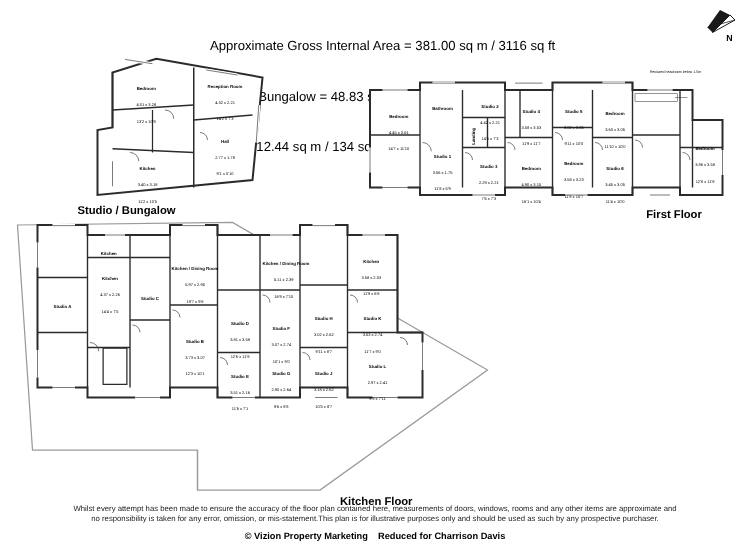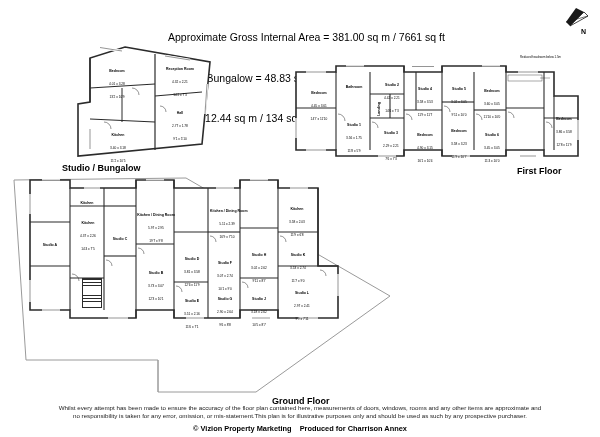--- a/index.html
+++ b/index.html
@@ -102,21 +102,21 @@
     color: #000;
     white-space: nowrap;
   }
 </style>
 </head>
 <body>
 
 <div id="sheet">
 
   <div id="summary">
-    <div>Approximate Gross Internal Area = 381.00 sq m / 7661 sq ft</div>
+    <div>Approximate Gross Internal Area = 381.00 sq m / 3116 sq ft</div>
     <div>Annex / Bungalow = 48.83 sq m / 526 sq ft</div>
     <div>Store = 12.44 sq m / 134 sq ft</div>
   </div>
 
   <div id="compass">
     <svg width="30" height="34" viewBox="0 0 30 34">
       <polygon points="14,2 22,6 8,20 4,16" fill="#1a1a1a"></polygon>
       <polygon points="22,6 26,10 8,20" fill="#ffffff" stroke="#1a1a1a" stroke-width="0.8"></polygon>
       <line x1="4" y1="16" x2="26" y2="10" stroke="#1a1a1a" stroke-width="0.6"></line>
     </svg>
@@ -461,24 +461,24 @@
       <span class="dm">3.53 x 2.74</span>
       <span class="dm">11'7 x 9'0</span>
     </div>
     <div class="room-label" style="left:276px;top:112px;width:36px;">
       <span class="nm">Studio L</span>
       <span class="dm">2.97 x 2.41</span>
       <span class="dm">9'9 x 7'11</span>
     </div>
   </div>
 
-  <div class="section-title" id="title-ground">Ground Floor</div>
+  <div class="section-title" id="title-ground">Kitchen Floor</div>
 
   <div id="footer">
     <span class="line">Whilst every attempt has been made to ensure the accuracy of the floor plan contained here, measurements of doors, windows, rooms and any other items are approximate and</span>
     <span class="line">no responsibility is taken for any error, omission, or mis-statement.This plan is for illustrative purposes only and should be used as such by any prospective purchaser.</span>
   </div>
   <div id="credits">
     <span class="c1">© Vizion Property Marketing</span>
-    <span>Produced for Charrison Annex</span>
+    <span>Reduced for Charrison Davis</span>
   </div>
 
 </div>
 
 </body></html>

